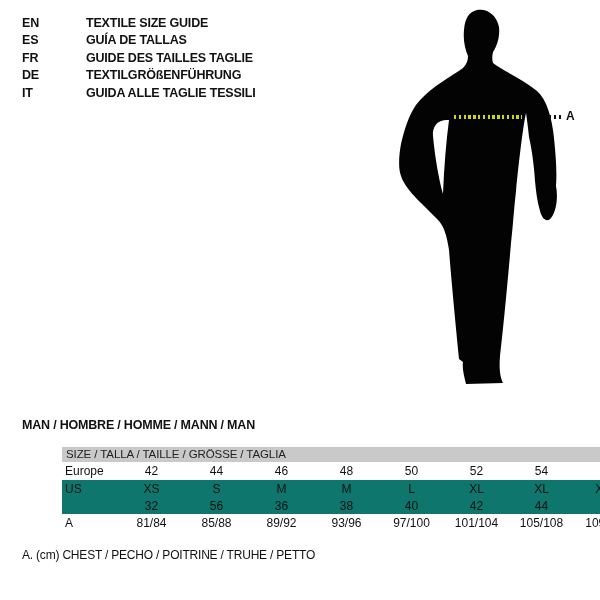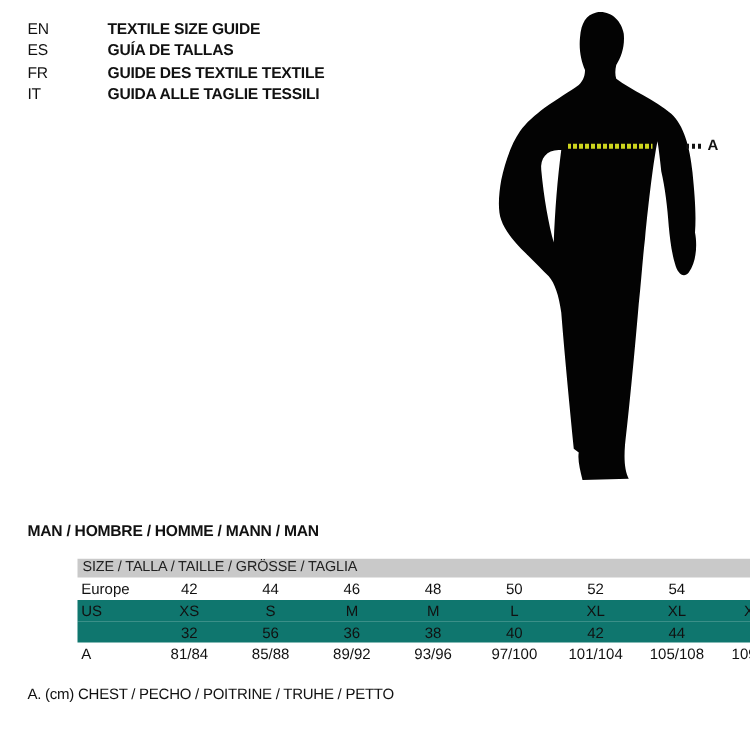--- a/index.html
+++ b/index.html
@@ -3,21 +3,21 @@
 <meta charset="utf-8">
 <style>
   html,body{margin:0;padding:0;background:#fff;}
   #canvas{
     position:relative;width:600px;height:600px;background:#fff;overflow:hidden;
     font-family:"Liberation Sans",sans-serif;color:#111;
   }
   
   .lang-list{position:absolute;left:22px;top:14px;}
   .lang-row{display:flex;height:17.5px;align-items:center;}
-  .lang-code{width:36px;font-size:12.5px;font-weight:400;letter-spacing:-.2px;}
+  .lang-code{width:36px;font-size:12.5px;font-weight:700;letter-spacing:-.2px;}
   .lang-label{font-size:12.5px;font-weight:700;letter-spacing:-.2px;white-space:nowrap;margin-left:28px;}
   
   .categories{position:absolute;left:22px;top:108px;}
   .cat-line{font-size:12.5px;font-weight:700;letter-spacing:-.2px;line-height:17px;white-space:nowrap;}
   
   .figure-svg{position:absolute;left:395px;top:0;width:180px;height:395px;}
   .dash-yellow{position:absolute;left:454px;top:115px;width:68px;height:4px;
     background:repeating-linear-gradient(90deg,var(--dash,#ccd41e) 0 2.5px,transparent 2.5px 4.8px);}
   .dash-black{position:absolute;left:549px;top:115px;width:14px;height:3.5px;
     background:repeating-linear-gradient(90deg,#111 0 2.5px,transparent 2.5px 4.8px);}
@@ -46,21 +46,25 @@
     <div class="lang-row">
       <span class="lang-code">EN</span>
       <span class="lang-label">TEXTILE SIZE GUIDE</span>
     </div>
     <div class="lang-row">
       <span class="lang-code">ES</span>
       <span class="lang-label">GUÍA DE TALLAS</span>
     </div>
     <div class="lang-row">
       <span class="lang-code">FR</span>
-      <span class="lang-label">GUIDE DES TEXTILE TEXTILE</span>
+      <span class="lang-label">GUIDE DES TAILLES TAGLIE</span>
+    </div>
+    <div class="lang-row">
+      <span class="lang-code">DE</span>
+      <span class="lang-label">TEXTILGRÖßENFÜHRUNG</span>
     </div>
     <div class="lang-row">
       <span class="lang-code">IT</span>
       <span class="lang-label">GUIDA ALLE TAGLIE TESSILI</span>
     </div>
   </div>
 
 
   <svg class="figure-svg" viewBox="395 0 180 395" xmlns="http://www.w3.org/2000/svg" aria-hidden="true">
     <path fill="#030303" d="

